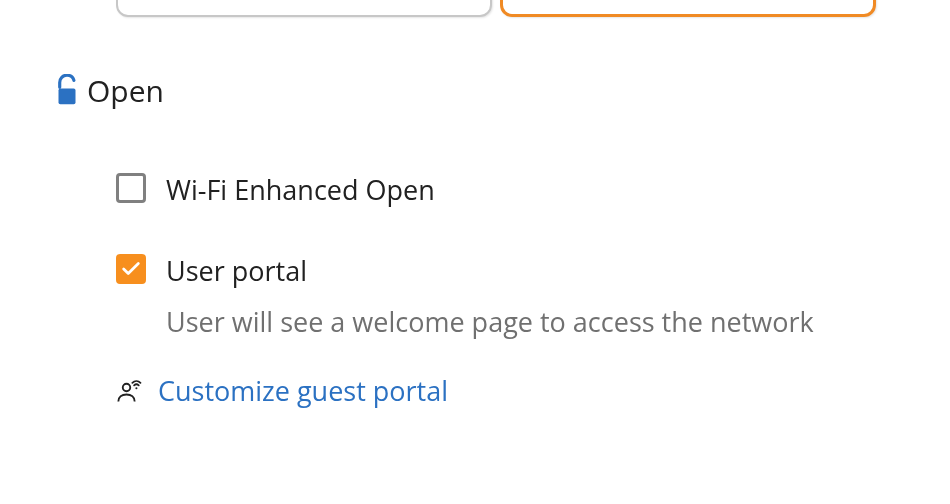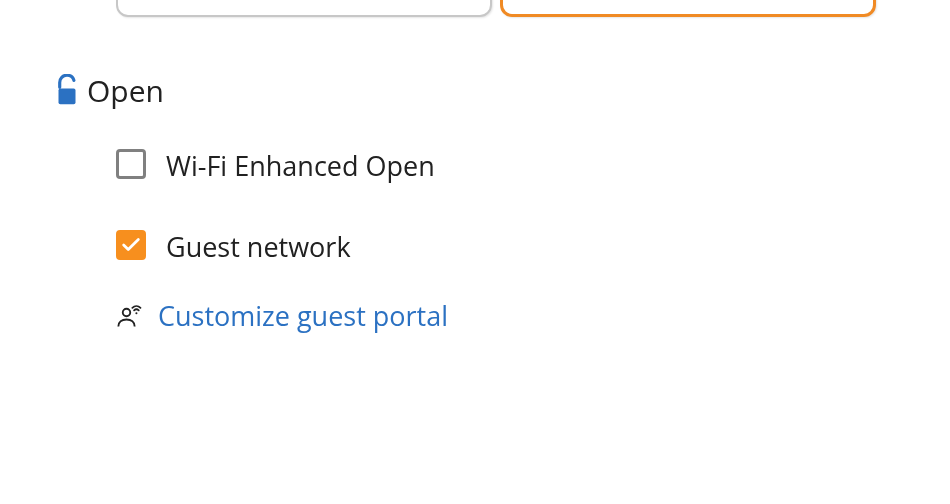--- a/index.html
+++ b/index.html
@@ -72,21 +72,21 @@
       margin-top: 48px;
       font-size: 27px;
       color: #707070;
     }
     
     .checkbox-row {
       display: flex;
       align-items: flex-start;
       gap: 20px;
       margin-left: 116px;
-      margin-top: 36px;
+      margin-top: 60px;
     }
     .checkbox-row.tight {
       margin-top: 44px;
     }
     .checkbox {
       width: 30px;
       height: 30px;
       border: 3px solid #808080;
       border-radius: 4px;
       background: #fff;
@@ -173,21 +173,22 @@
     </div>
   </div>
 
   <div class="checkbox-row tight">
     <div class="checkbox checked">
       <svg viewBox="0 0 24 24" width="22" height="22">
         <path d="M4 12 L9 17 L20 6" stroke="#fff" stroke-width="3" fill="none" stroke-linecap="round" stroke-linejoin="round"></path>
       </svg>
     </div>
     <div class="checkbox-text-block">
-      <span class="checkbox-label">Guest network</span>
+      <span class="checkbox-label">User portal</span>
+      <span class="checkbox-sublabel">User will see a welcome page to access the network</span>
     </div>
   </div>
 
   <div class="link-row">
     <span class="person-wifi-icon">
       <svg viewBox="0 0 24 24" width="28" height="28">
         <circle cx="9" cy="9" r="3.2" stroke="#212121" stroke-width="1.6" fill="none"></circle>
         <path d="M 2 21 C 2 17 5 15 9 15 C 13 15 16 17 16 21" stroke="#212121" stroke-width="1.6" fill="none"></path>
         <path d="M 14 5 C 16 3 19 3 21 5" stroke="#212121" stroke-width="1.5" fill="none" stroke-linecap="round"></path>
         <path d="M 15.5 7.2 C 16.7 6 18.3 6 19.5 7.2" stroke="#212121" stroke-width="1.5" fill="none" stroke-linecap="round"></path>

